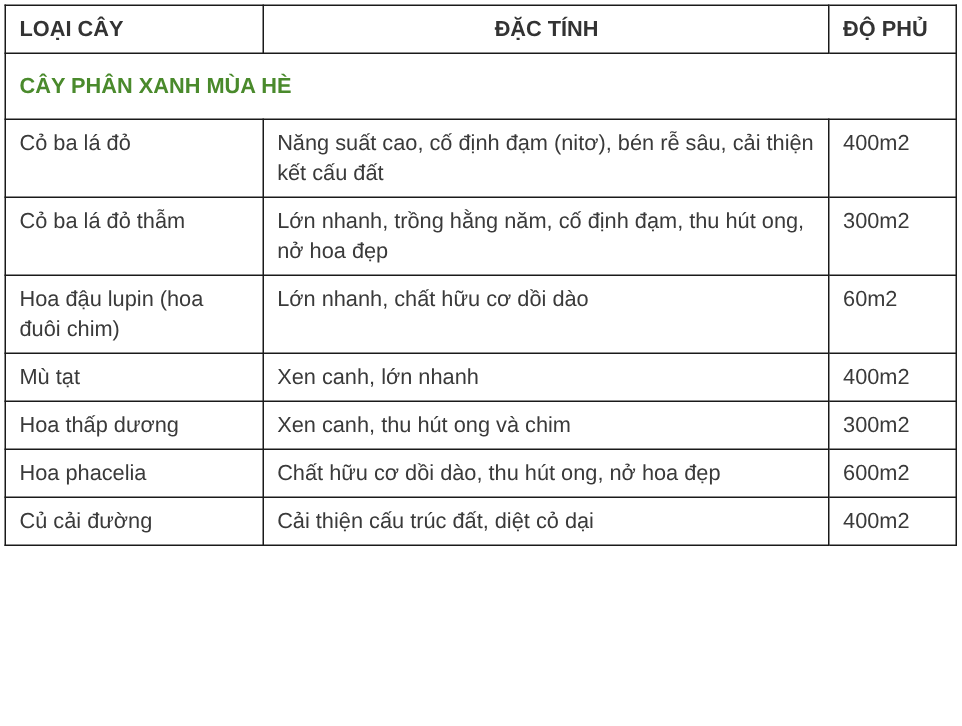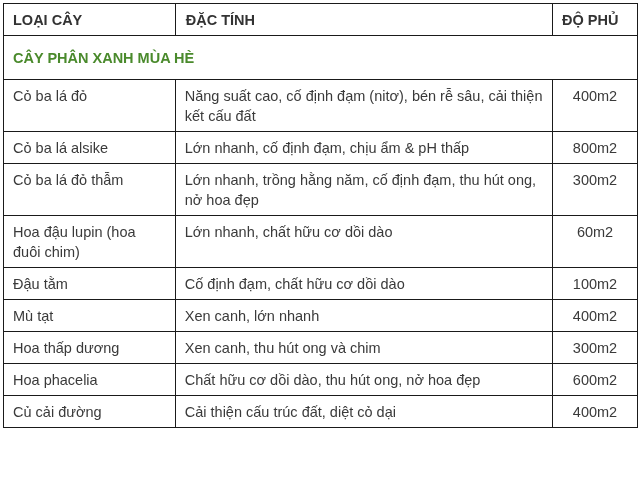--- a/index.html
+++ b/index.html
@@ -5,25 +5,25 @@
   html, body { margin: 0; padding: 0; background: #ffffff; }
   body { width: 641px; height: 484px; overflow: hidden; font-family: "Liberation Sans", sans-serif; color: #333333; }
   table {
     position: absolute; left: 3px; top: 3px;
     border-collapse: collapse; width: 635px;
     font-size: 14.5px; color: #3a3a3a;
   }
   td, th { border: 1.5px solid #1a1a1a; padding: 0 9px; vertical-align: top; line-height: 20px; }
   th { font-weight: bold; color: #333; height: 31px; vertical-align: middle; text-align: left; font-size: 14.5px; }
   th.col-name { width: 153px; }
-  th.col-trait { width: 358px; text-align: left; padding-left: 10px; }
+  th.col-trait { width: 358px; text-align: center; padding-left: 10px; }
   th.col-area { width: 66px; margin-top: 45px; }
   td.section { color: #4a8a2c; font-weight: bold; text-align: left; height: 32px; vertical-align: middle; }
   td { padding-top: 6px; padding-bottom: 5px; }
-  td.area { text-align: center; }
+  td.area { }
   tr.tall td { height: 38px; }
   tr.taller td { height: 40px; }
   tr.row td { height: 20px; }
 </style>
 </head>
 <body>
 
 <table>
   <thead>
     <tr>
@@ -34,39 +34,29 @@
   </thead>
   <tbody>
     <tr>
       <td colspan="3" class="section">CÂY PHÂN XANH MÙA HÈ</td>
     </tr>
     <tr class="tall">
       <td>Cỏ ba lá đỏ</td>
       <td>Năng suất cao, cố định đạm (nitơ), bén rễ sâu, cải thiện kết cấu đất</td>
       <td class="area">400m2</td>
     </tr>
-    <tr class="row">
-      <td>Cỏ ba lá alsike</td>
-      <td>Lớn nhanh, cố định đạm, chịu ẩm &amp; pH thấp</td>
-      <td class="area">800m2</td>
-    </tr>
     <tr class="tall">
       <td>Cỏ ba lá đỏ thẫm</td>
       <td>Lớn nhanh, trồng hằng năm, cố định đạm, thu hút ong, nở hoa đẹp</td>
       <td class="area">300m2</td>
     </tr>
     <tr class="taller">
       <td>Hoa đậu lupin (hoa đuôi chim)</td>
       <td>Lớn nhanh, chất hữu cơ dồi dào</td>
       <td class="area">60m2</td>
-    </tr>
-    <tr class="row">
-      <td>Đậu tằm</td>
-      <td>Cố định đạm, chất hữu cơ dồi dào</td>
-      <td class="area">100m2</td>
     </tr>
     <tr class="row">
       <td>Mù tạt</td>
       <td>Xen canh, lớn nhanh</td>
       <td class="area">400m2</td>
     </tr>
     <tr class="row">
       <td>Hoa thấp dương</td>
       <td>Xen canh, thu hút ong và chim</td>
       <td class="area">300m2</td>

